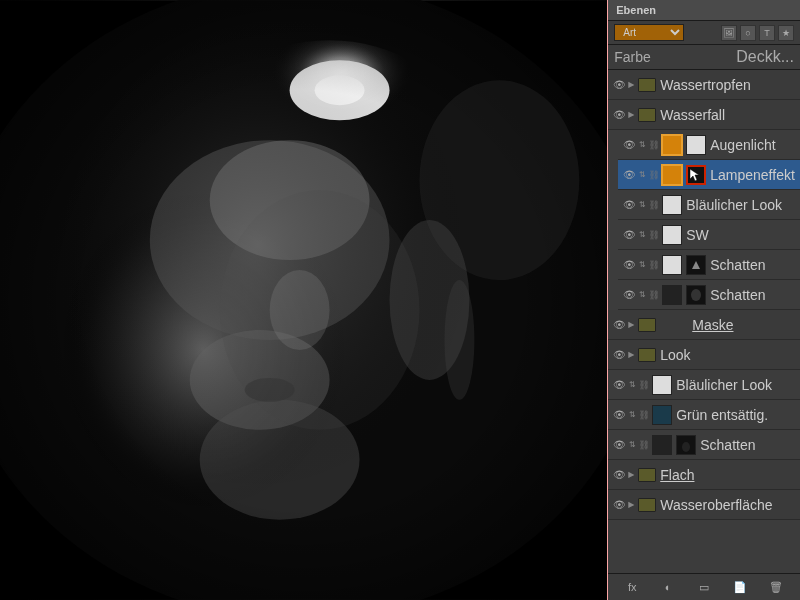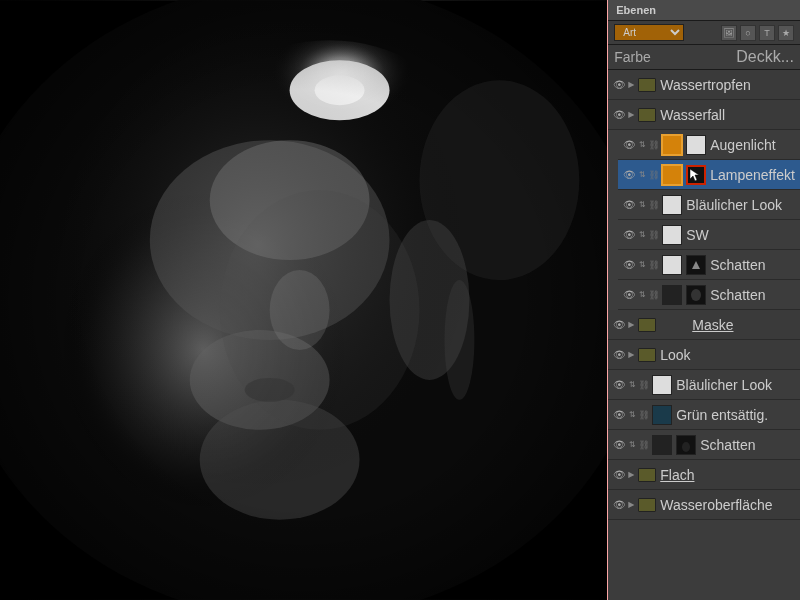--- a/index.html
+++ b/index.html
@@ -541,14 +541,21 @@
 
     <div class="layer-row group">
       <div class="eye-icon">👁</div>
       <div class="arrow-icon">▶</div>
       <div class="thumb-folder layer-thumb"></div>
       <span class="layer-name">Wasseroberfläche</span>
     </div>
 
   </div>
 
+  <div class="panel-bottom">
+    <div class="bottom-icon">fx</div>
+    <div class="bottom-icon">◐</div>
+    <div class="bottom-icon">▭</div>
+    <div class="bottom-icon">📄</div>
+    <div class="bottom-icon">🗑</div>
+  </div>
 
 </div>
 
 </body></html>

